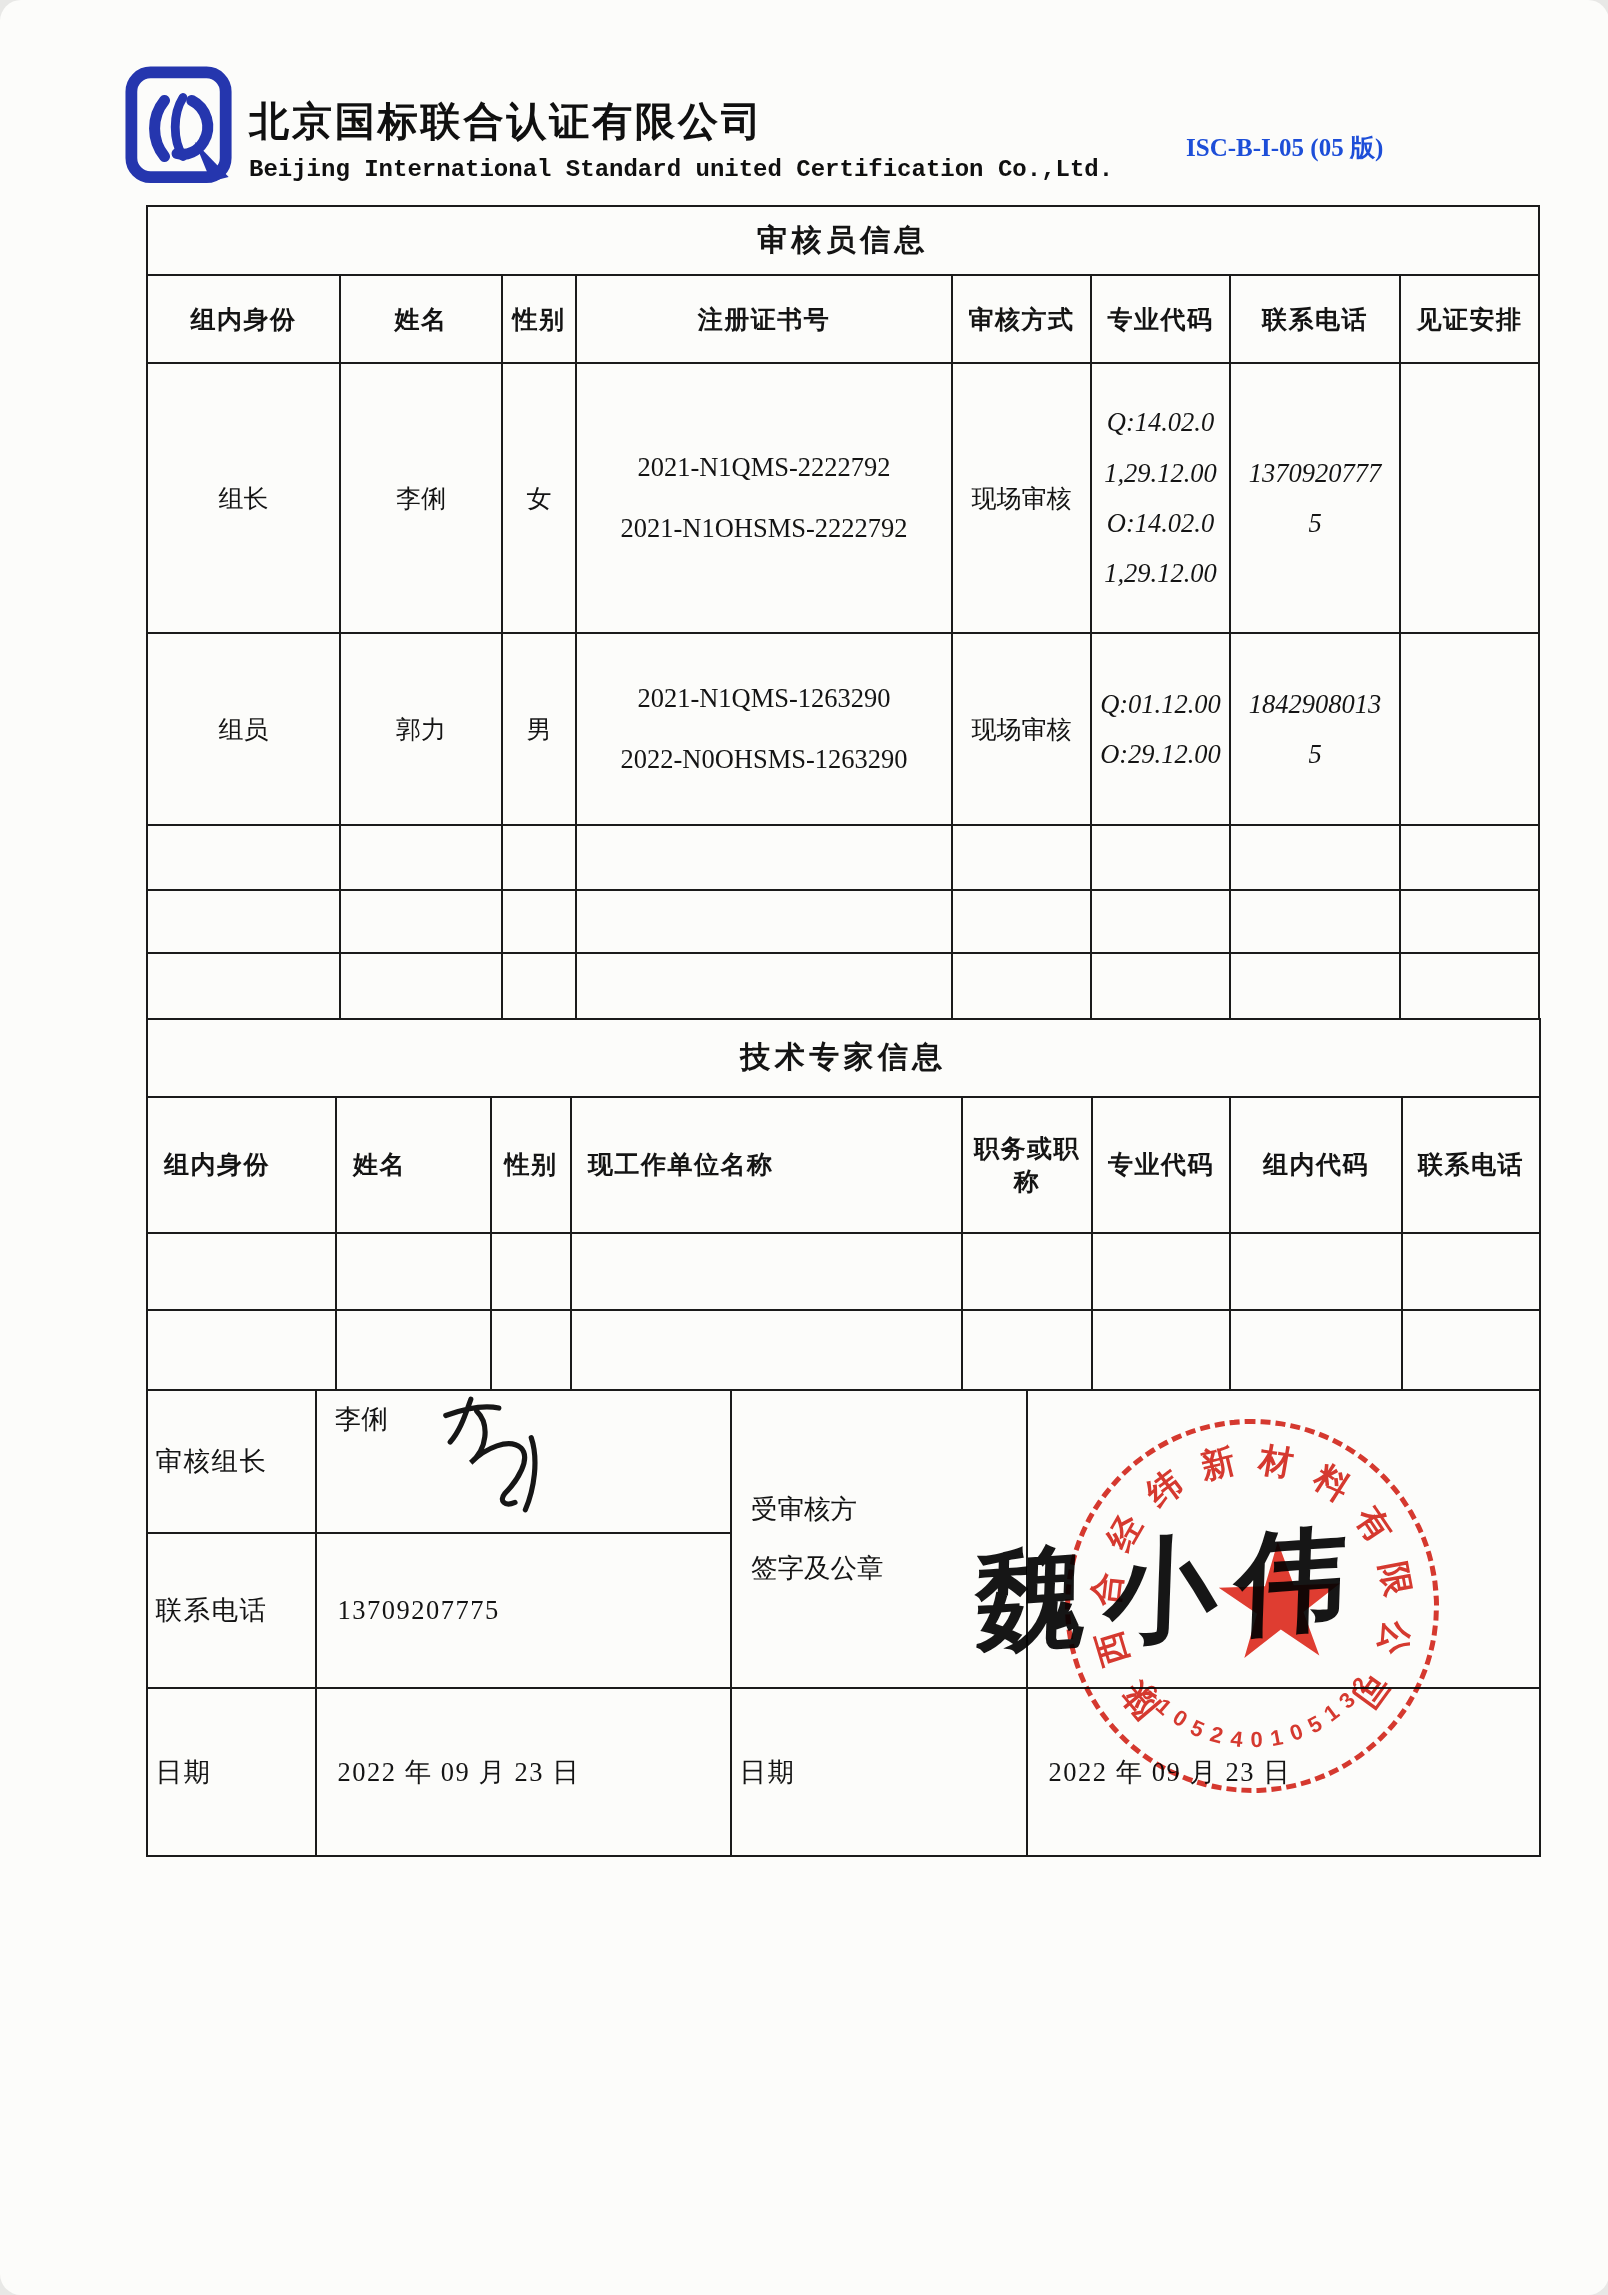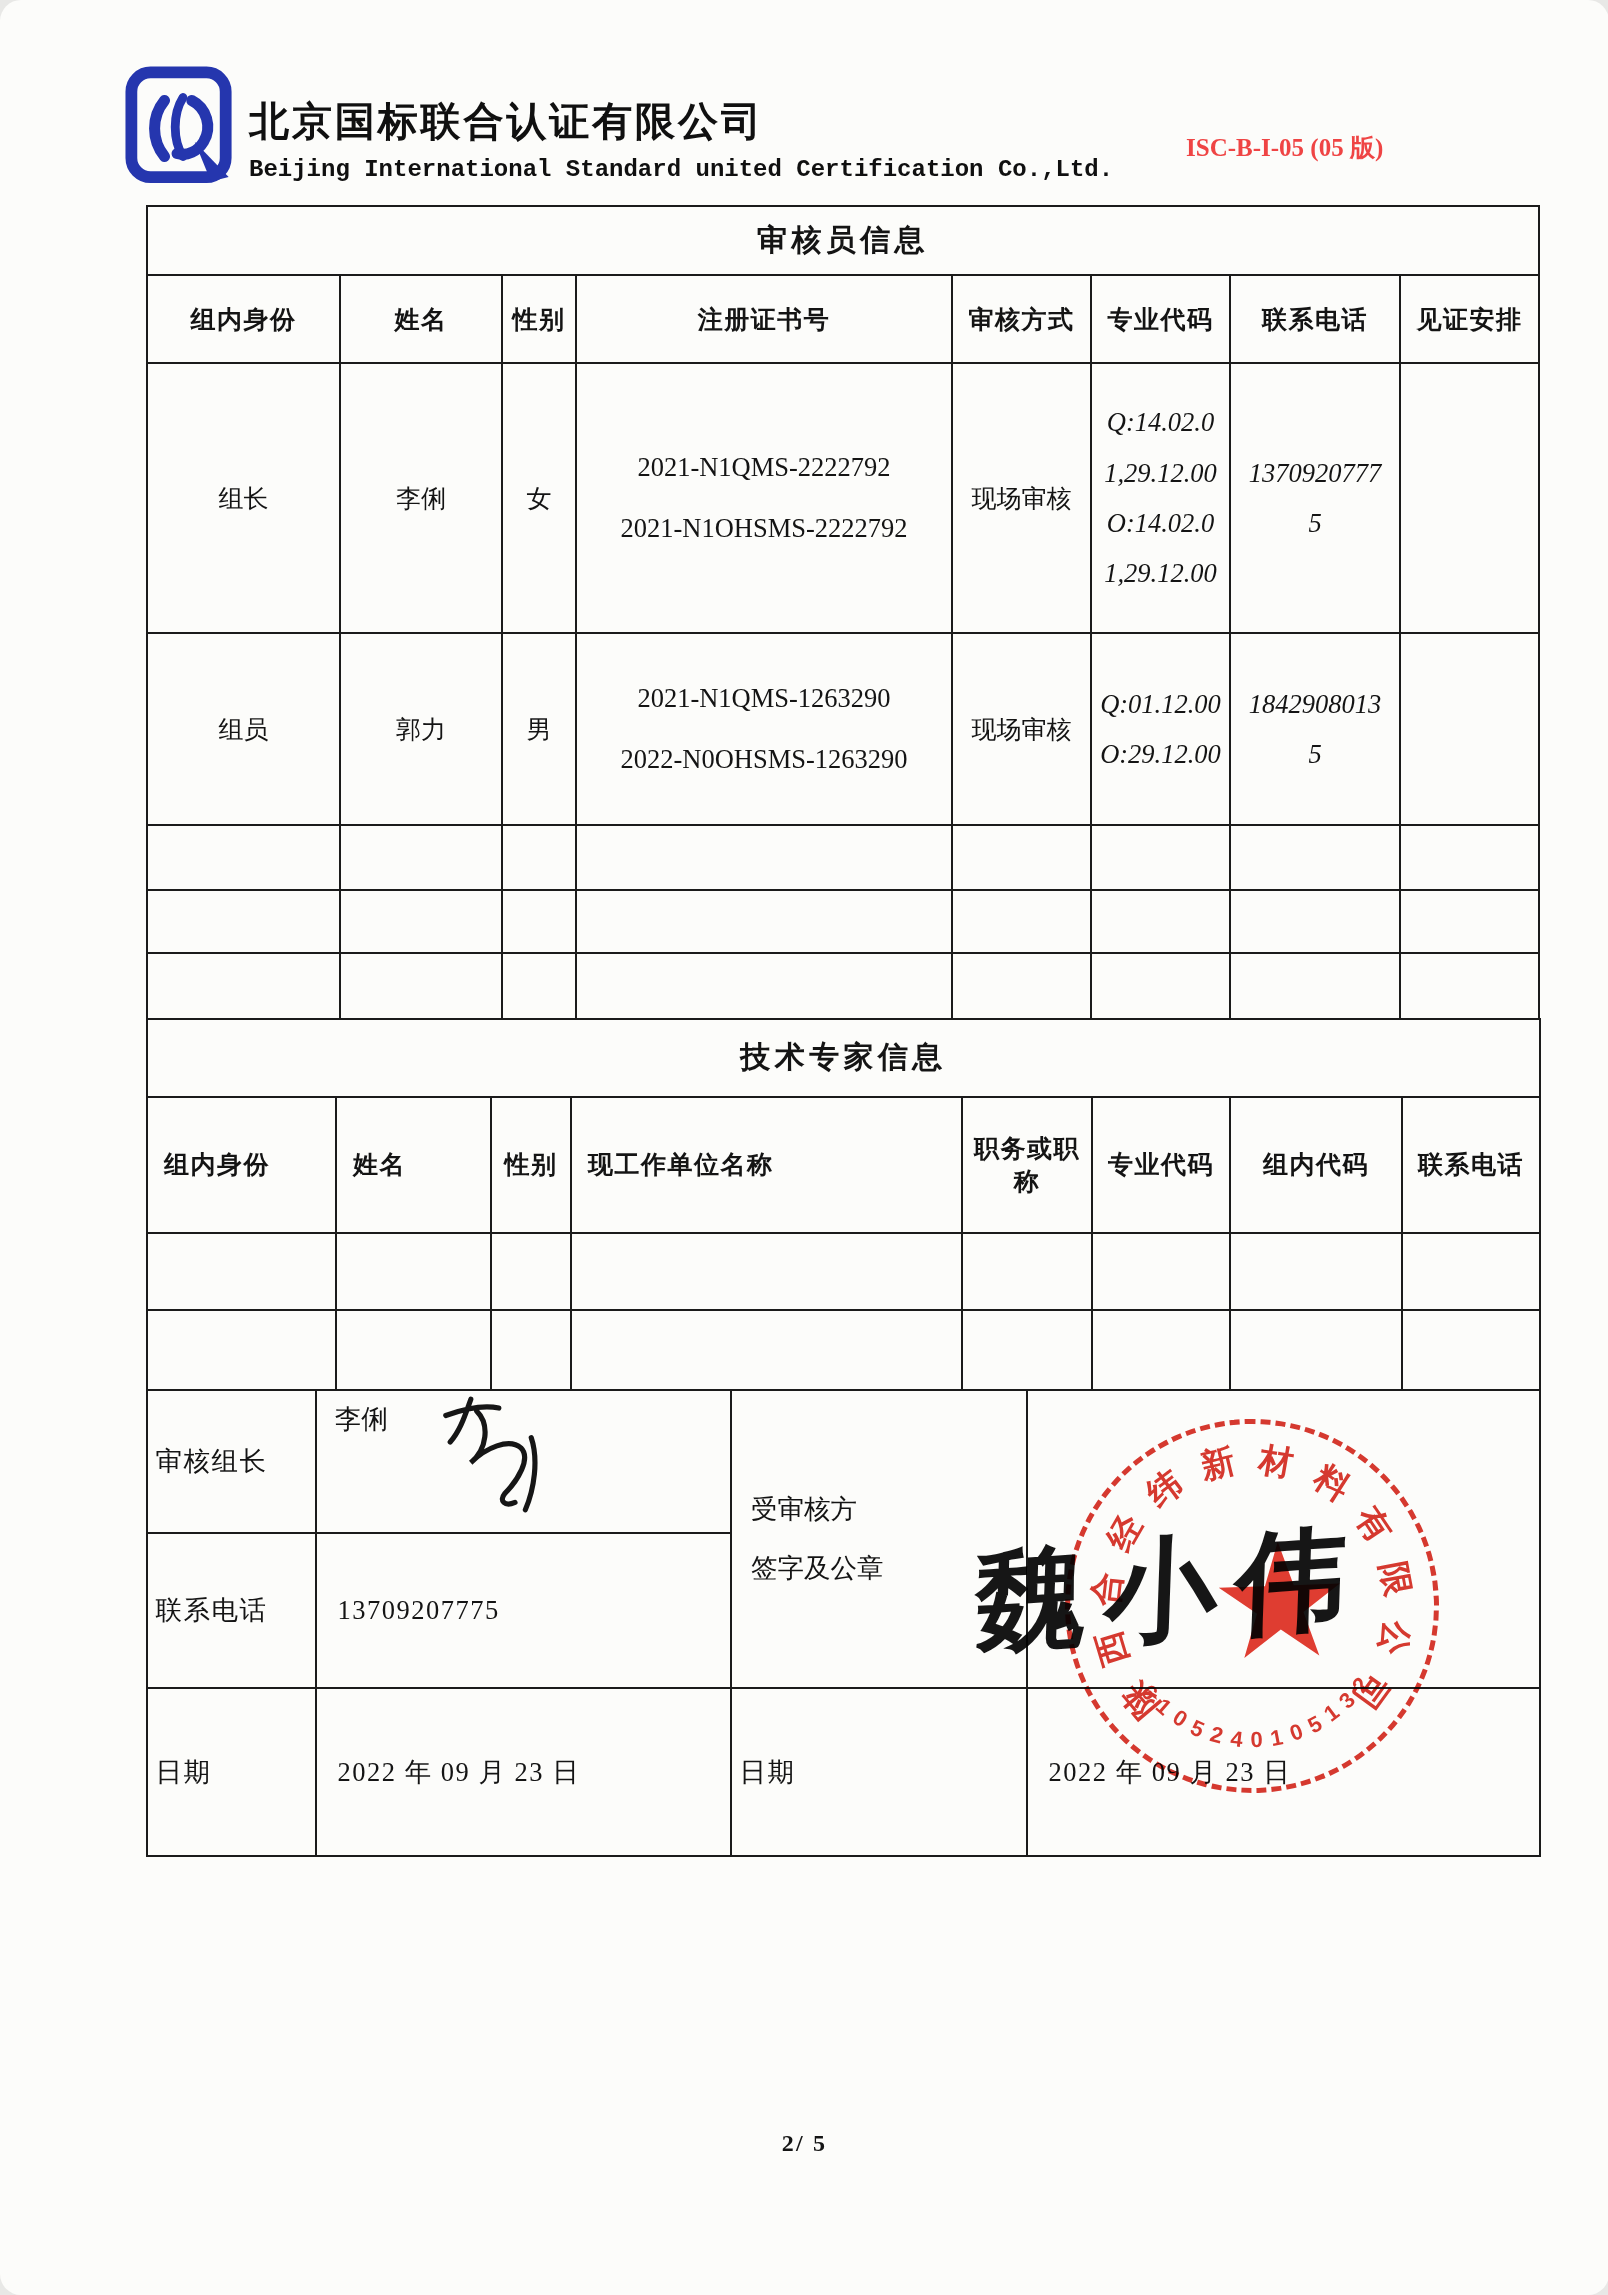--- a/index.html
+++ b/index.html
@@ -18,21 +18,21 @@
     font-size:40px; font-weight:bold; letter-spacing:2.9px; color:#101010;
   }
   .company-en{
     position:absolute; left:249px; top:156px;
     font-family:"Liberation Mono","DejaVu Sans Mono",monospace;
     font-size:24px; font-weight:bold; letter-spacing:0px; color:#101010;
     white-space:nowrap;
   }
   .doc-code{
     position:absolute; left:1186px; top:131px;
-    font-size:25px; font-weight:bold; color:#ef4444;
+    font-size:25px; font-weight:bold; color:#1d4ed8;
   }
   
   .doc-frame{position:absolute; left:114px; top:205px; width:1392px;margin-left:32px;}
   table{border-collapse:collapse; table-layout:fixed; width:1392px; margin-top:-2.2px;}
   table:first-child{margin-top:0;}
   td{
     border:2.2px solid #1b1b1b; font-size:25px; color:#141414;
     text-align:center; vertical-align:middle; padding:2.9px 7.4px;
     overflow:hidden;
   }
@@ -305,16 +305,15 @@
         <span class="stamp-digit" style="left: 249px; top: 311px; transform: translate(-50%, -50%) rotate(-26deg);">5</span>
         <span class="stamp-digit" style="left: 266px; top: 300px; transform: translate(-50%, -50%) rotate(-34.6667deg);">1</span>
         <span class="stamp-digit" style="left: 282px; top: 288px; transform: translate(-50%, -50%) rotate(-43.3333deg);">3</span>
         <span class="stamp-digit" style="left: 296px; top: 273px; transform: translate(-50%, -50%) rotate(-52deg);">2</span>
       </div>
     <div class="stamp-star">★</div>
   </div>
 
   <div class="hand-auditee">魏小伟</div>
 
-  <div class="footer">2/ 5</div>
 
 </div>
 
 
 </body></html>

